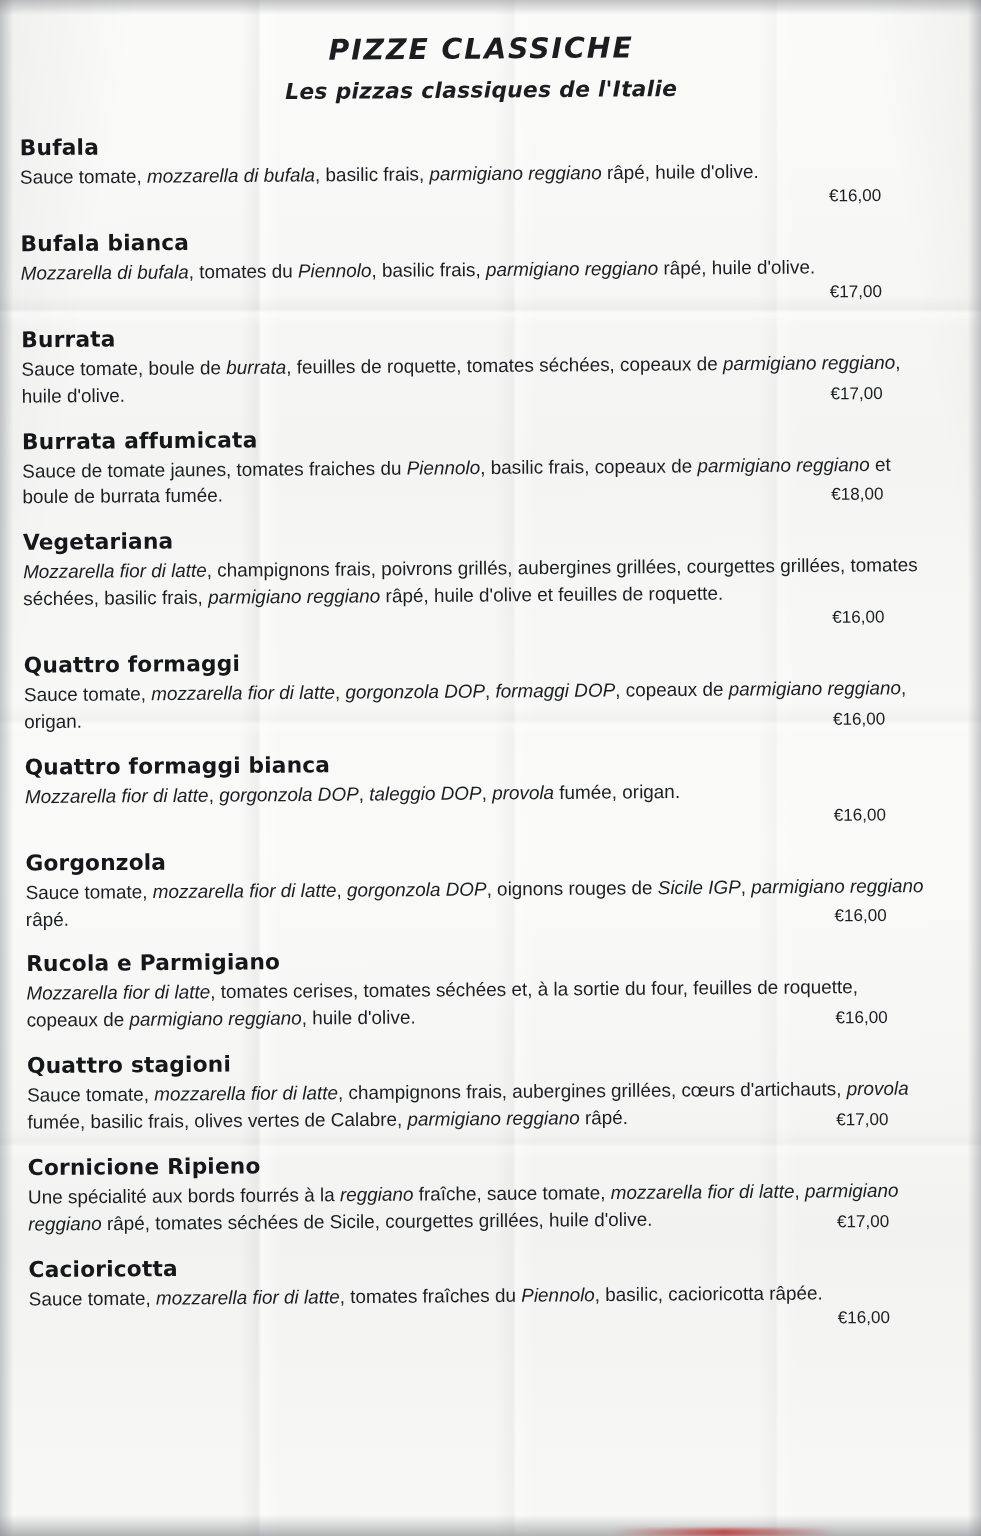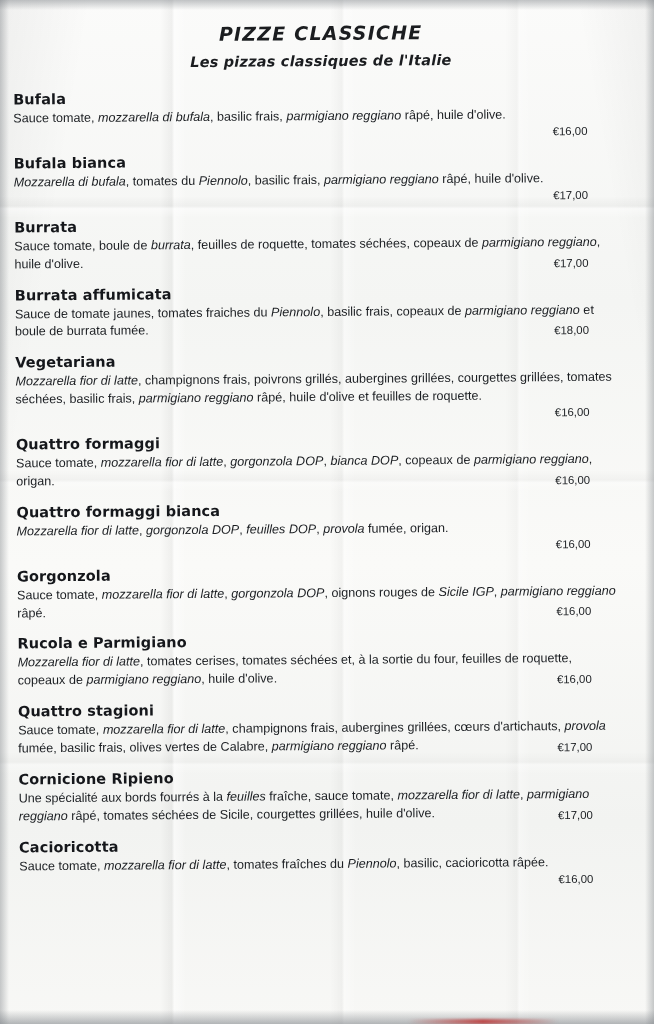--- a/index.html
+++ b/index.html
@@ -207,27 +207,27 @@
         </div>
 
         <div class="item">
           <div class="item-name">Vegetariana</div>
           <div class="item-desc"><em>Mozzarella fior di latte</em>, champignons frais, poivrons grillés, aubergines grillées, courgettes grillées, tomates séchées, basilic frais, <em>parmigiano reggiano</em> râpé, huile d'olive et feuilles de roquette.</div>
           <div class="price">€16,00</div>
         </div>
 
         <div class="item">
           <div class="item-name">Quattro formaggi</div>
-          <div class="item-desc">Sauce tomate, <em>mozzarella fior di latte</em>, <em>gorgonzola DOP</em>, <em>bianca DOP</em>, copeaux de <em>parmigiano reggiano</em>, origan.</div>
+          <div class="item-desc">Sauce tomate, <em>mozzarella fior di latte</em>, <em>gorgonzola DOP</em>, <em>formaggi DOP</em>, copeaux de <em>parmigiano reggiano</em>, origan.</div>
           <div class="price tight">€16,00</div>
         </div>
 
         <div class="item">
           <div class="item-name">Quattro formaggi bianca</div>
-          <div class="item-desc"><em>Mozzarella fior di latte</em>, <em>gorgonzola DOP</em>, <em>feuilles DOP</em>, <em>provola</em> fumée, origan.</div>
+          <div class="item-desc"><em>Mozzarella fior di latte</em>, <em>gorgonzola DOP</em>, <em>taleggio DOP</em>, <em>provola</em> fumée, origan.</div>
           <div class="price">€16,00</div>
         </div>
 
         <div class="item">
           <div class="item-name">Gorgonzola</div>
           <div class="item-desc">Sauce tomate, <em>mozzarella fior di latte</em>, <em>gorgonzola DOP</em>, oignons rouges de <em>Sicile IGP</em>, <em>parmigiano reggiano</em> râpé.</div>
           <div class="price tight">€16,00</div>
         </div>
 
         <div class="item">
@@ -237,21 +237,21 @@
         </div>
 
         <div class="item">
           <div class="item-name">Quattro stagioni</div>
           <div class="item-desc">Sauce tomate, <em>mozzarella fior di latte</em>, champignons frais, aubergines grillées, cœurs d'artichauts, <em>provola</em> fumée, basilic frais, olives vertes de Calabre, <em>parmigiano reggiano</em> râpé.</div>
           <div class="price tight">€17,00</div>
         </div>
 
         <div class="item">
           <div class="item-name">Cornicione Ripieno</div>
-          <div class="item-desc">Une spécialité aux bords fourrés à la <em>feuilles</em> fraîche, sauce tomate, <em>mozzarella fior di latte</em>, <em>parmigiano reggiano</em> râpé, tomates séchées de Sicile, courgettes grillées, huile d'olive.</div>
+          <div class="item-desc">Une spécialité aux bords fourrés à la <em>reggiano</em> fraîche, sauce tomate, <em>mozzarella fior di latte</em>, <em>parmigiano reggiano</em> râpé, tomates séchées de Sicile, courgettes grillées, huile d'olive.</div>
           <div class="price tight">€17,00</div>
         </div>
 
         <div class="item">
           <div class="item-name">Cacioricotta</div>
           <div class="item-desc">Sauce tomate, <em>mozzarella fior di latte</em>, tomates fraîches du <em>Piennolo</em>, basilic, cacioricotta râpée.</div>
           <div class="price">€16,00</div>
         </div>
 
       </div>

